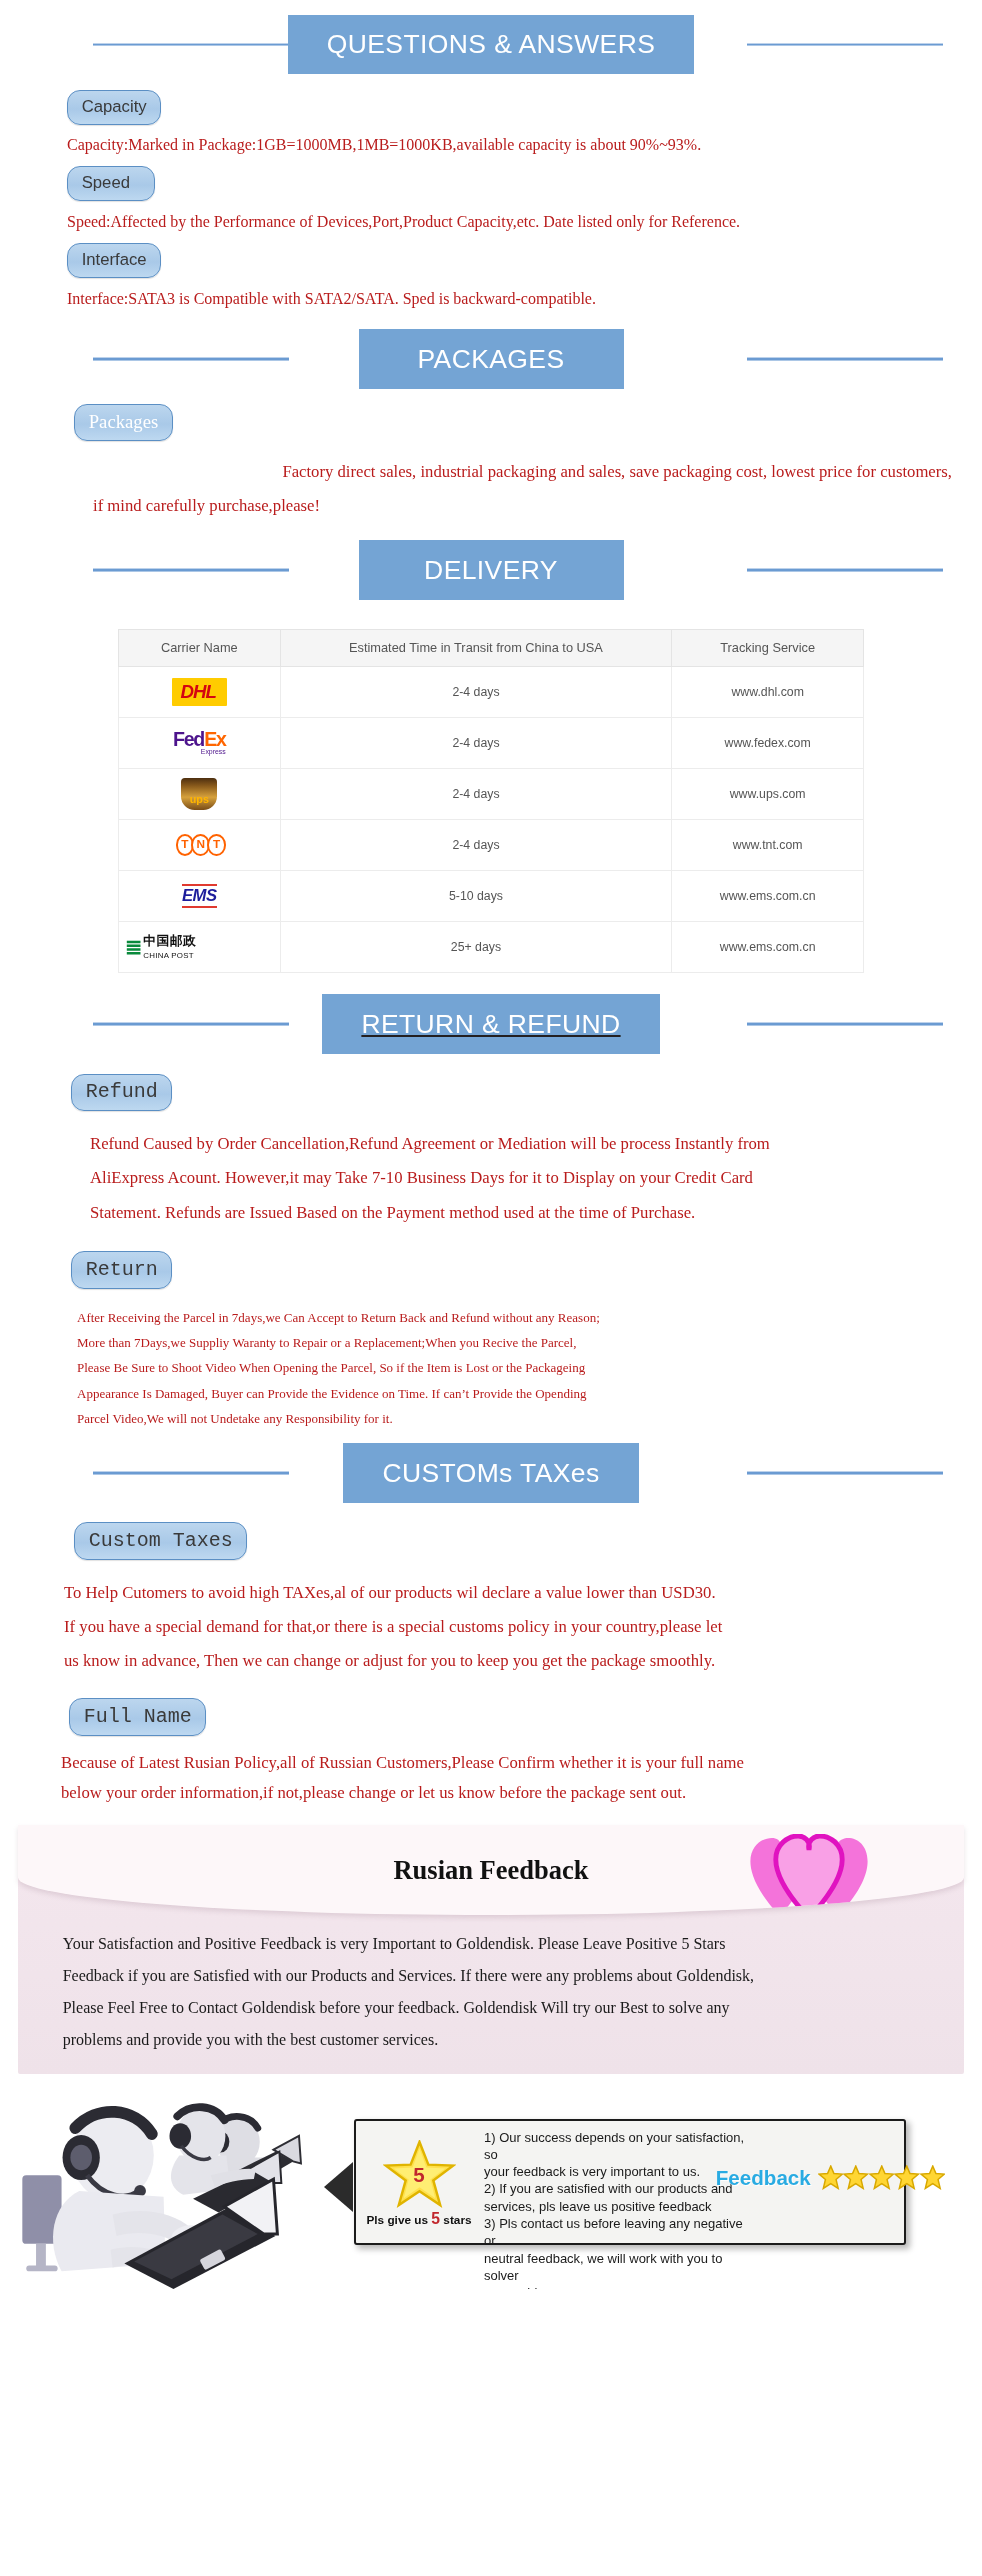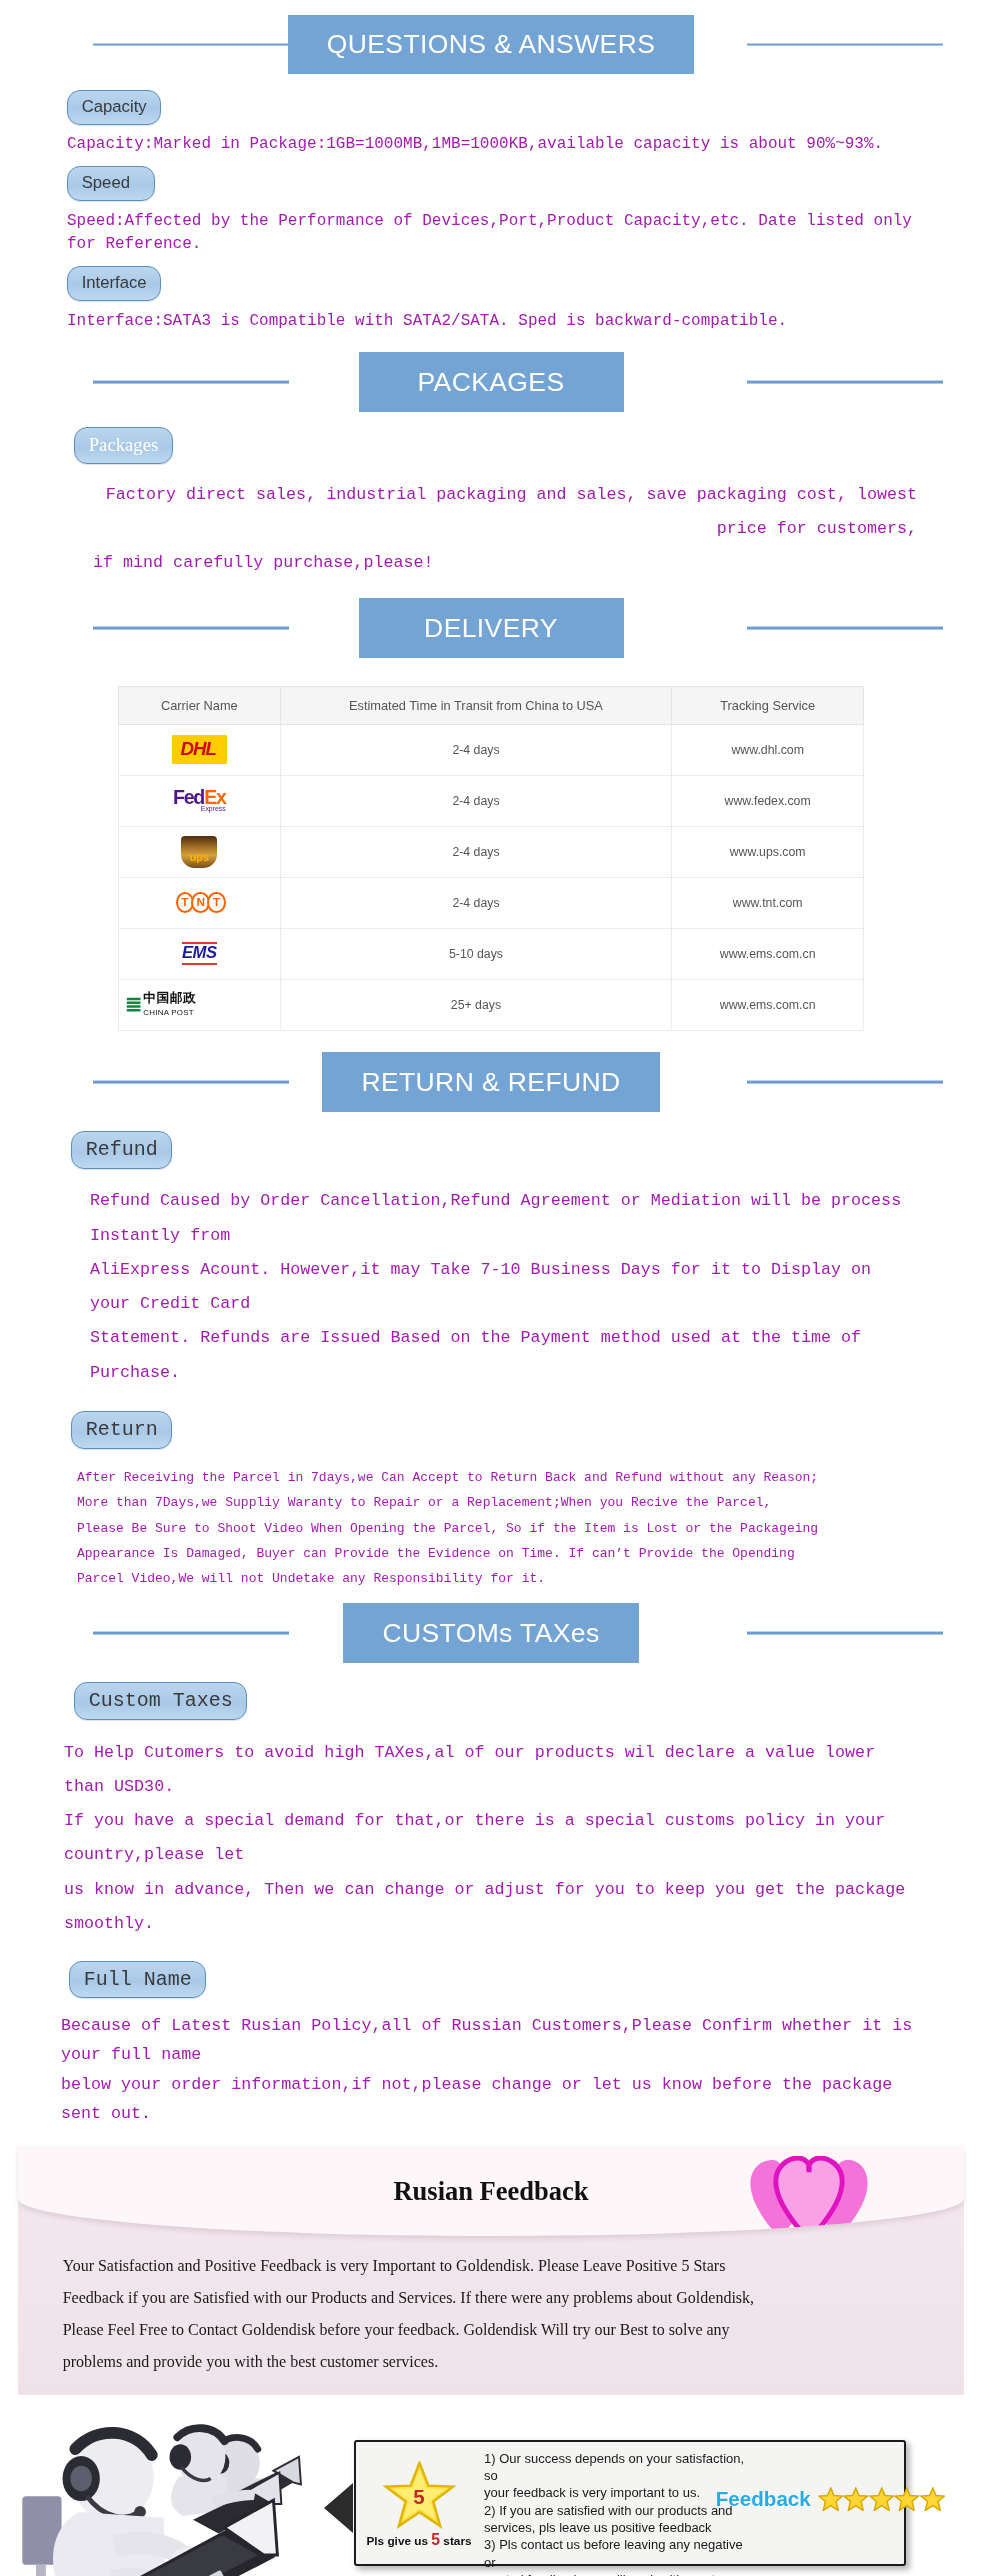--- a/index.html
+++ b/index.html
@@ -59,26 +59,26 @@
     box-shadow:0 1px 1px rgba(0,0,0,.12);
     min-width:88px;
   }
   .pill.serif { font-family:Liberation Mono, monospace; font-size:20px; }
   .pill.ghost { color:#ffffff; font-family:"Liberation Serif", serif; font-size:18.7px; }
 
   .qa-block { padding:0 0 0 0; }
   .pill-row { padding-left:67px; margin-top:9.8px; }
 
   .para {
-    font-family:Liberation Mono, monospace;
+    font-family:Liberation Serif, serif;
     font-size:16px;
-    color:#a21caf;
+    color:#b91c1c;
     line-height:1.45;
     padding-left:67px;
-    padding-right:65px;
+    padding-right:30px;
     margin-top:8.8px;
   }
   .para.loose { line-height:2.05; font-size:16.7px; }
   .para.loose2 { line-height:1.95; font-size:13px; }
 
   
   .table-wrap { padding:13.7px 0 0 0; display:flex; justify-content:center; }
   table.delivery {
     border-collapse:collapse;
     width:746px;
@@ -346,21 +346,21 @@
               </span>
             </span>
           </td>
           <td>25+ days</td>
           <td>www.ems.com.cn</td>
         </tr>
       </tbody>
     </table>
   </div>
 
-  <div class="banner-wrap" style="margin-top:15.7px;">
+  <div class="banner-wrap" style="margin-top:15.7px;text-decoration:underline;">
     <div class="banner-rule left"></div>
     <div class="banner-rule right"></div>
     <div class="banner-box">RETURN &amp; REFUND</div>
   </div>
 
   <div class="pill-row" style="padding-left:71px;margin-top:13.7px;">
     <span class="pill serif">Refund</span>
   </div>
   <div class="para loose" style="padding-left:90px;margin-top:15.7px;">Refund Caused by Order Cancellation,Refund Agreement or Mediation will be process Instantly from</div>
   <div class="para loose" style="padding-left:90px;margin-top:0;">AliExpress Acount. However,it may Take 7-10 Business Days for it to Display on your Credit Card</div>

